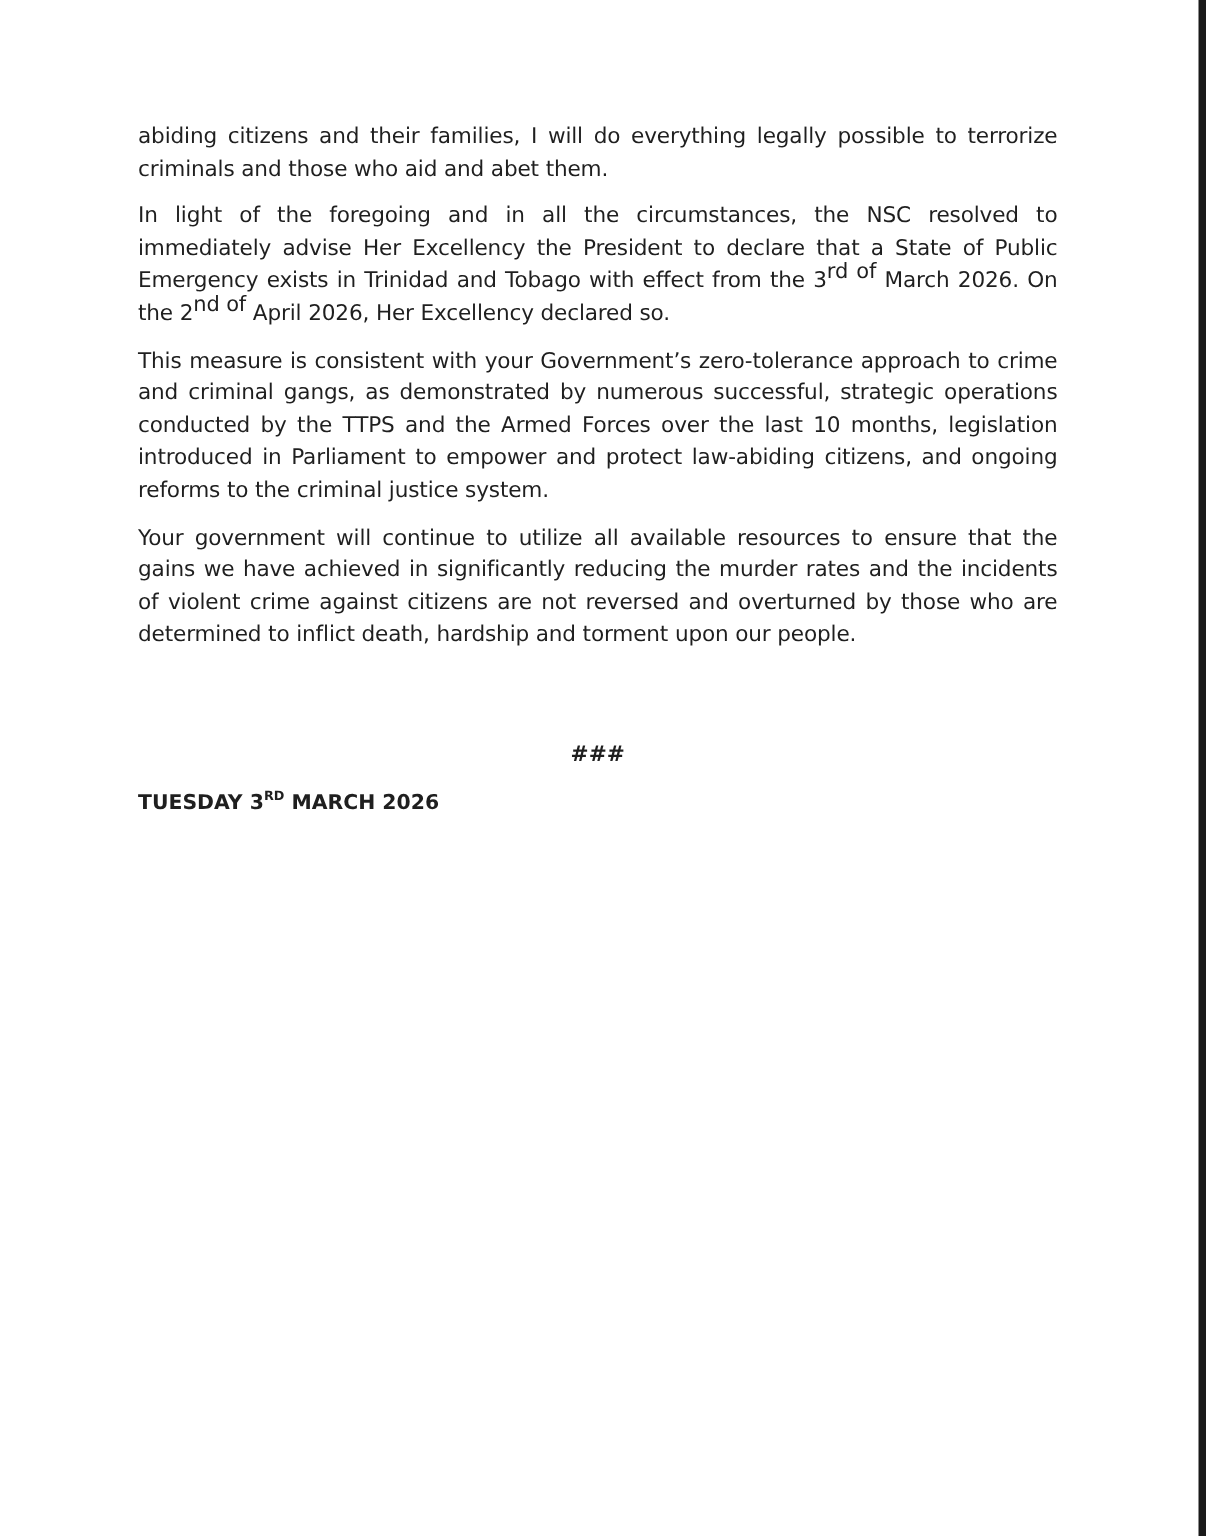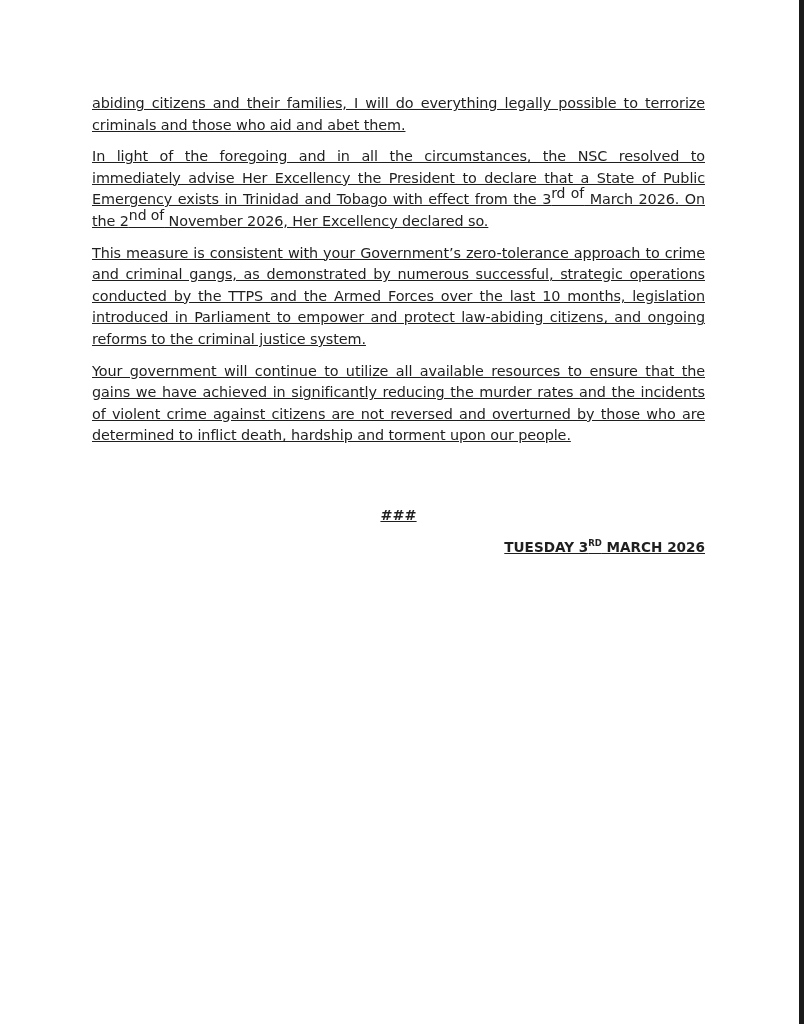--- a/index.html
+++ b/index.html
@@ -7,51 +7,51 @@
     width: 804px; height: 1024px; overflow: hidden;
     background: #ffffff; position: relative;
     font-family: "DejaVu Sans", sans-serif;
     color: #1f1f1f;
   }
   .edge-strip {
     position: absolute; top: 0; right: 0; width: 5px; height: 1024px;
     background: #1a1a1a;
   }
   .page {
-    position: absolute; left: 92px; top: 93px; width: 613px; text-decoration: underline;
+    position: absolute; left: 92px; top: 81px; width: 613px;
   }
   .para {
     margin: 0 0 10px 0;
     font-size: 14.4px; line-height: 21.6px;
     text-align: justify; letter-spacing: -0.1px;
   }
   .para sup { font-size: 14px; line-height: 0; vertical-align: 6px; }
   .separator {
     text-align: center; font-weight: bold; font-size: 14.4px;
     margin-top: 57px; height: 22px; line-height: 22px;
     padding-left: 0;
   }
   .dateline {
-    margin-top: 10px; font-weight: bold; font-size: 13.6px; line-height: 22px; text-align: right;
+    margin-top: 10px; font-weight: bold; font-size: 13.6px; line-height: 22px;
   }
   .dateline sup { font-size: 8.5px; line-height: 0; vertical-align: 6px; }
 </style>
 </head>
 <body>
 
 <div class="edge-strip"></div>
 
 <div class="page">
 
   <p class="para">
     <span>abiding citizens and their families, I will do everything legally possible to terrorize criminals and those who aid and abet them.</span>
   </p>
 
   <p class="para">
-    <span>In light of the foregoing and in all the circumstances, the NSC resolved to immediately advise Her Excellency the President to declare that a State of Public Emergency exists in Trinidad and Tobago with effect from the 3</span><sup>rd of</sup><span> March 2026. On the 2</span><sup>nd of</sup><span> November 2026, Her Excellency declared so.</span>
+    <span>In light of the foregoing and in all the circumstances, the NSC resolved to immediately advise Her Excellency the President to declare that a State of Public Emergency exists in Trinidad and Tobago with effect from the 3</span><sup>rd of</sup><span> March 2026. On the 2</span><sup>nd of</sup><span> April 2026, Her Excellency declared so.</span>
   </p>
 
   <p class="para">
     <span>This measure is consistent with your Government’s zero-tolerance approach to crime and criminal gangs, as demonstrated by numerous successful, strategic operations conducted by the TTPS and the Armed Forces over the last 10 months, legislation introduced in Parliament to empower and protect law-abiding citizens, and ongoing reforms to the criminal justice system.</span>
   </p>
 
   <p class="para">
     <span>Your government will continue to utilize all available resources to ensure that the gains we have achieved in significantly reducing the murder rates and the incidents of violent crime against citizens are not reversed and overturned by those who are determined to inflict death, hardship and torment upon our people.</span>
   </p>
 

